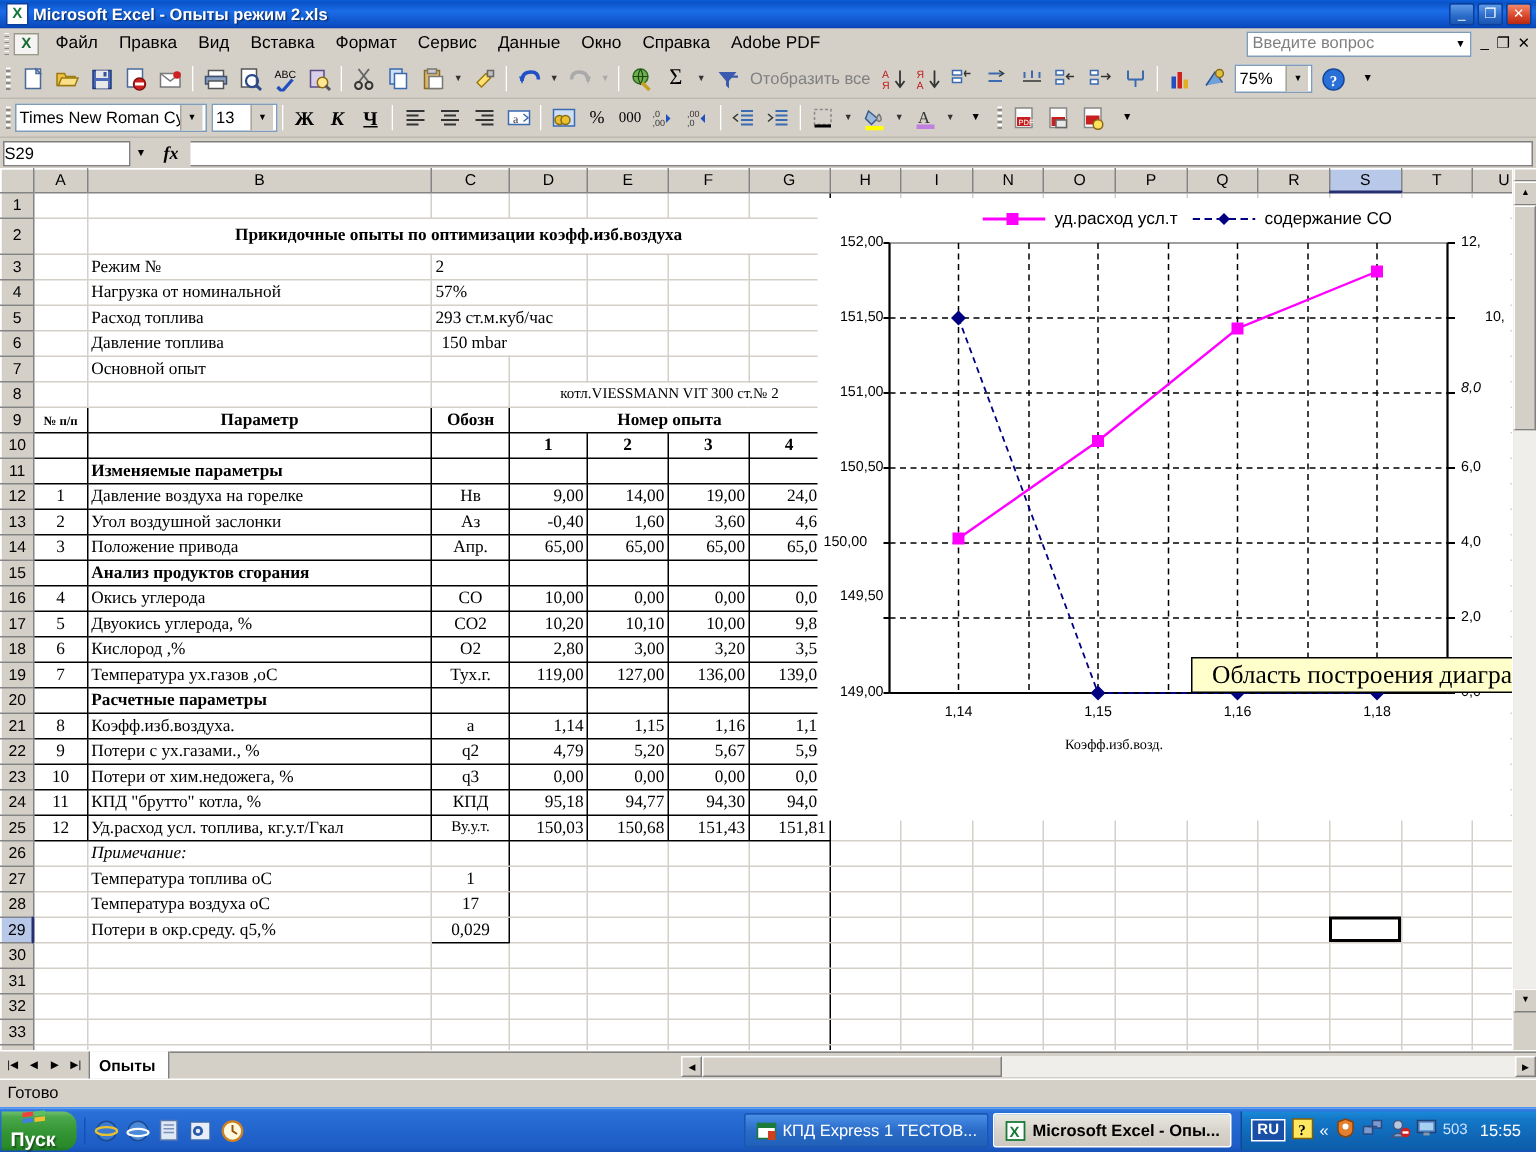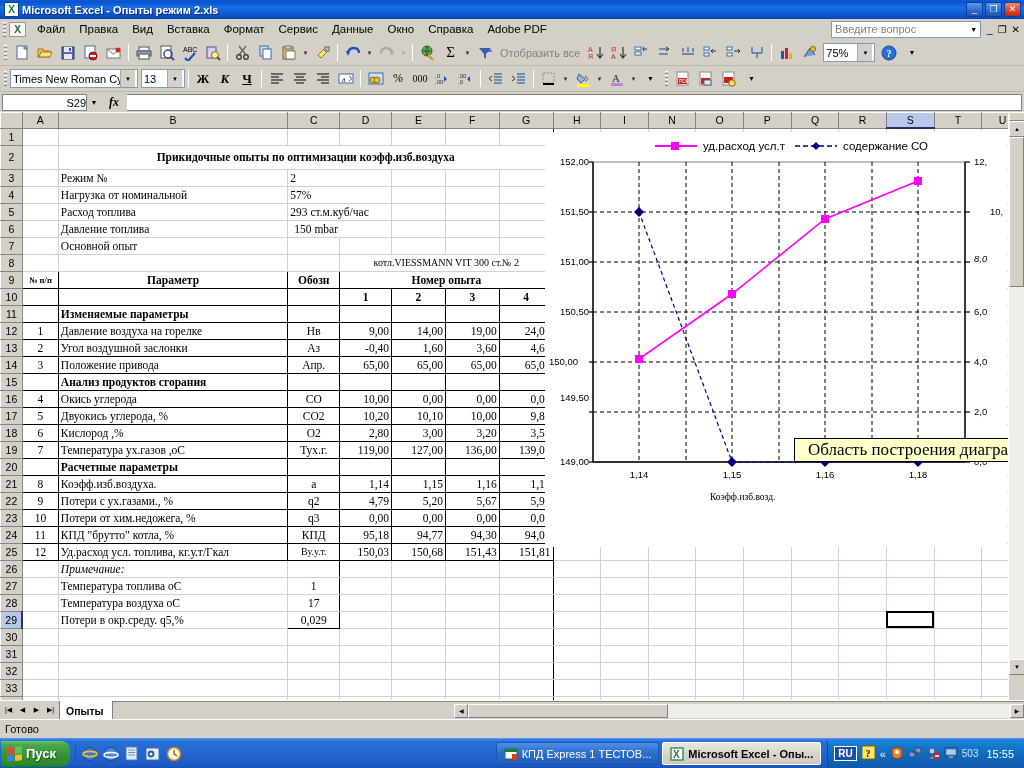--- a/index.html
+++ b/index.html
@@ -73,21 +73,21 @@
   .combo .carrow {
     width:15px; height:17px; background:#d4d0c8; border-left:1px solid #aca899;
     display:flex; align-items:center; justify-content:center; font-size:6px;
   }
   .fbtn { width:22px; height:21px; display:flex; align-items:center; justify-content:center;
           font-size:13px; font-family:"Liberation Serif",serif; }
 
   
   .formulabar { height:20px; flex:0 0 20px; background:#d4d0c8; display:flex; align-items:center; padding:1px 2px; }
   .namebox { width:85px; height:17px; background:#fff; border:1px solid #808080;
-             font-size:11px; text-align:right; line-height:16px; }
+             font-size:11px; text-align:left; line-height:16px; }
   .nb-arrow { width:14px; height:17px; display:flex; align-items:center; justify-content:center; font-size:7px; }
   .fx { width:26px; height:17px; display:flex; align-items:center; justify-content:center;
         font-family:"Liberation Serif",serif; font-style:italic; font-size:12px; font-weight:bold; }
   .fcontent { flex:1; height:17px; background:#fff; border:1px solid #808080; border-left:none; }
 
   
   .gridwrap { flex:1; position:relative; background:#fff; overflow:hidden; }
   table.grid { border-collapse:collapse; table-layout:fixed; }
   .colhdr td, .rowhdr {
     background:#d4d0c8; border:1px solid #fff; border-right-color:#848484; border-bottom-color:#848484;
@@ -152,20 +152,21 @@
     height:30px; flex:0 0 30px;
     background: linear-gradient(180deg,#3a84e8 0%,#2a6fd8 8%,#2468d0 40%,#1d5cc4 88%,#1550b8 100%);
     display:flex; align-items:center; border-top:1px solid #4a94f8;
   }
   .startbtn {
     height:26px; margin:1px 2px 1px 1px; padding:0 14px 0 6px;
     background: linear-gradient(180deg,#6ec06e 0%,#4aa84a 14%,#339433 55%,#2a8a2a 90%,#1f7a1f 100%);
     border-radius:0 9px 9px 0; color:#fff; font-weight:bold; font-size:13px;
     display:flex; align-items:center; gap:4px;
     text-shadow:1px 1px 1px rgba(0,0,0,.4);
+    flex-direction:column;
   }
   .flag { width:15px; height:14px; display:grid; grid-template-columns:1fr 1fr; grid-template-rows:1fr 1fr; gap:1px; transform:skewY(-6deg);}
   .flag i { display:block; }
   .qlaunch { display:flex; align-items:center; gap:3px; padding:0 5px; border-left:1px solid #1550b8; margin-left:3px;}
   .qbtn { width:18px; height:18px; display:flex; align-items:center; justify-content:center; font-size:12px; }
   .taskitems { display:flex; align-items:center; gap:3px; margin-left:auto; }
   .taskitem {
     height:23px; padding:0 7px; display:flex; align-items:center; gap:4px;
     background: linear-gradient(180deg,#4a90e8,#2a6cc8 50%,#2060b8);
     border:1px solid #1a58b0; border-radius:2px; color:#fff; font-size:11px; white-space:nowrap;

